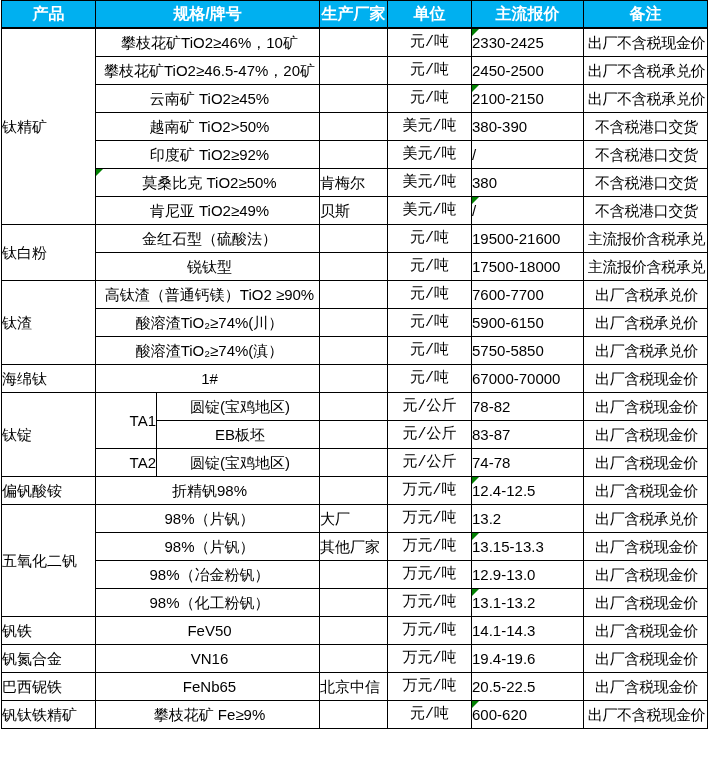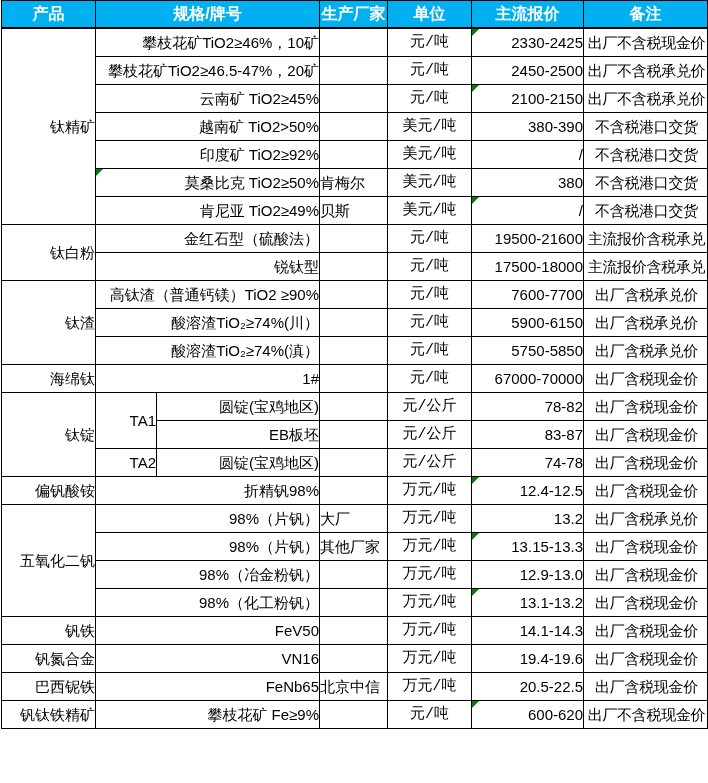--- a/index.html
+++ b/index.html
@@ -35,26 +35,26 @@
   }
   th{
     background:var(--header_bg);
     color:var(--header_text);
     font-size:16px;
     font-weight:bold;
     text-align:center;
     border-bottom:2px solid var(--border);
     height:26px;line-height:26px;
   }
-  td.c-product{text-align:right;}
+  td.c-product{text-align:left;}
   td.c-ta{text-align:right;padding-left:5px;}
-  td.c-spec{text-align:right;padding-left:4px;}
+  td.c-spec{text-align:center;padding-left:4px;}
   td.c-maker{}
   td.c-unit{text-align:center;font-family:Liberation Mono, monospace;}
-  td.c-price{text-align:right;}
+  td.c-price{text-align:left;}
   td.c-note{text-align:center;padding-left:2px;letter-spacing:-0.3px;}
   .tri{
     position:absolute;left:0;top:0;width:0;height:0;
     border-top:7px solid var(--comment_green);
     border-right:7px solid transparent;
   }
 </style>
 </head>
 <body>
 

